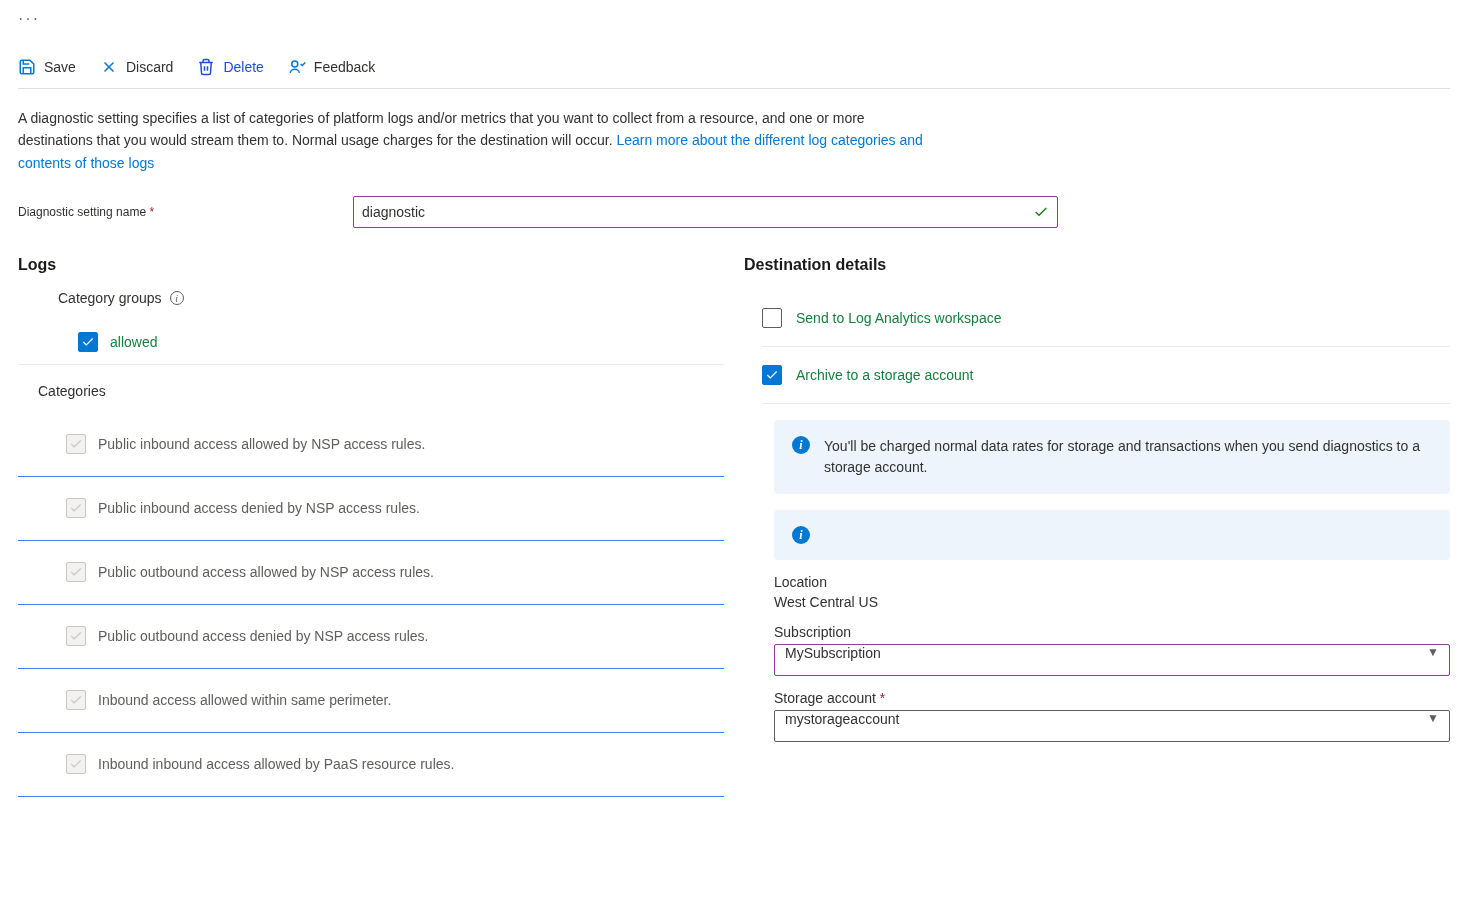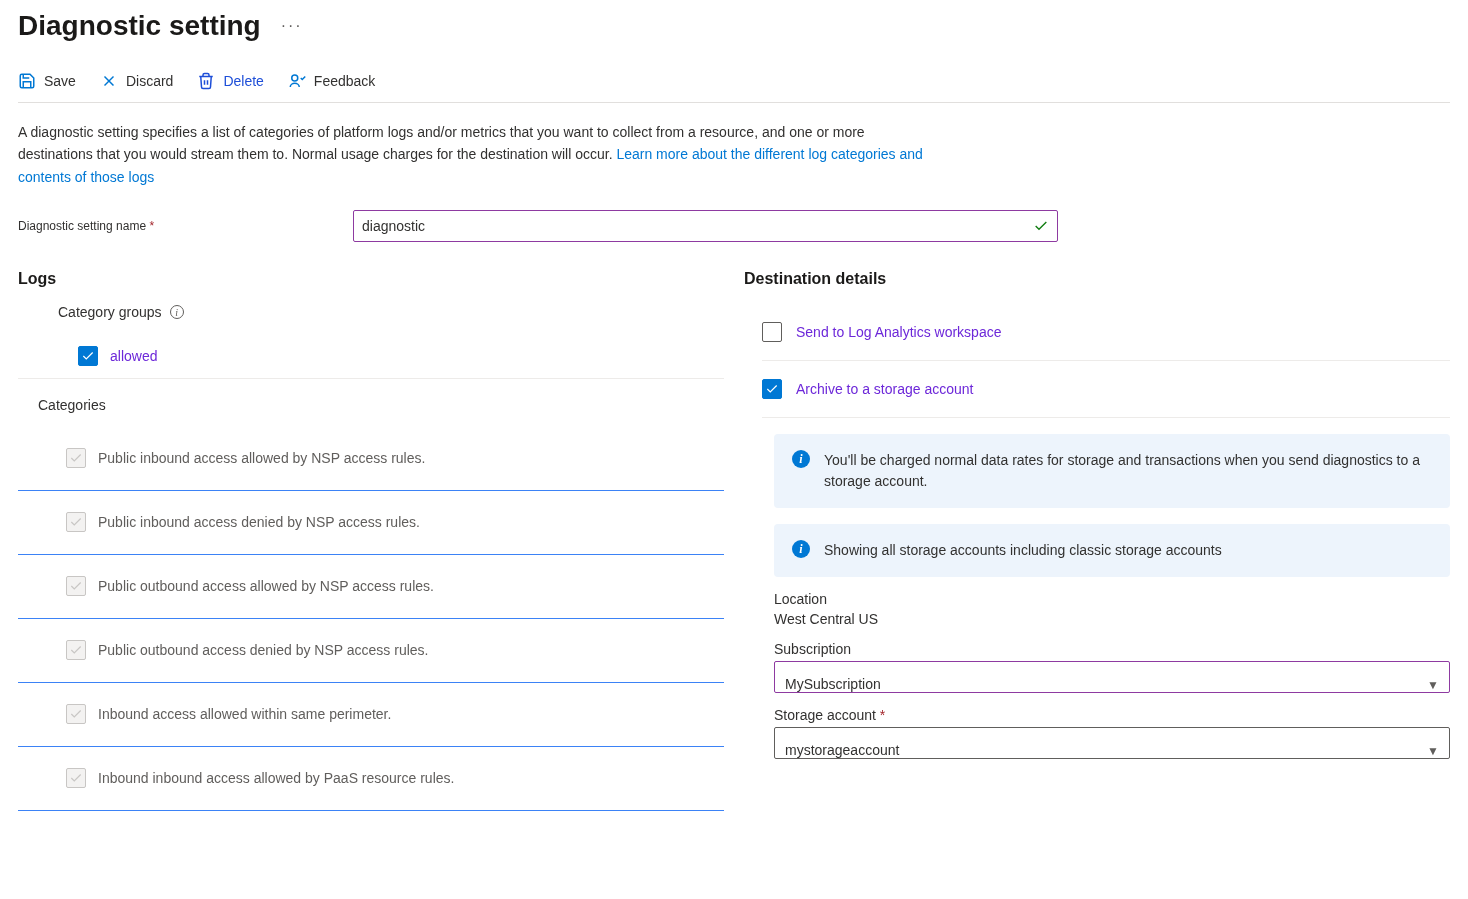--- a/index.html
+++ b/index.html
@@ -36,42 +36,41 @@
   .checkbox-row.indented { padding-left: 40px; }
   .cat-row { padding-left: 48px; padding-top: 21px; padding-bottom: 22px; border-bottom: 1px solid #3b82f6; align-items: center; }
   .groups-indent { padding-left: 20px; border-bottom: 1px solid #edebe9; }
 
   .chk { width: 20px; height: 20px; border: 1px solid #605e5c; border-radius: 2px; display: flex; align-items: center; justify-content: center; cursor: pointer; flex-shrink: 0; background: #fff; }
   .chk.checked { background: #0078d4; border-color: #0078d4; }
   .chk.checked svg { stroke: #fff; }
   .chk.disabled { background: #f3f2f1; border-color: #c8c6c4; cursor: default; }
   .chk.disabled svg { stroke: #c8c6c4; }
   .chk svg { width: 14px; height: 14px; stroke: transparent; stroke-width: 2; fill: none; }
-  .chk-label { font-size: 14px; color: #6d28d9; }
+  .chk-label { font-size: 14px; color: #15803d; }
   .chk-label.disabled { color: #605e5c; }
 
   .dest-row { display: flex; align-items: center; gap: 14px; padding: 18px 0; border-bottom: 1px solid #edebe9; margin-left: 18px; }
 
   .info-box { background: #edf4fc; border-radius: 4px; padding: 16px 18px; display: flex; align-items: flex-start; gap: 14px; margin: 16px 0 10px 30px; }
   .info-box .info-c { width: 18px; height: 18px; border-radius: 50%; background: #0078d4; color: #fff; display: inline-flex; align-items: center; justify-content: center; font-size: 12px; font-weight: 700; font-family: serif; font-style: italic; flex-shrink: 0; }
   .info-box span.msg { font-size: 14px; color: #323130; line-height: 1.5; }
 
   .field-block { margin: 14px 0 0 30px; }
   .field-block .flabel { font-size: 14px; color: #323130; margin-bottom: 4px; }
   .field-block .fval { font-size: 14px; color: #323130; }
 
-  .select-box { display: flex; align-items: flex-end; justify-content: space-between; border: 1px solid #605e5c; border-radius: 2px; height: 32px; padding: 0 10px; width: calc(100% - 30px); margin-left: 30px; margin-top: 4px; font-size: 14px; cursor: pointer; }
+  .select-box { display: flex; align-items: flex-start; justify-content: space-between; border: 1px solid #605e5c; border-radius: 2px; height: 32px; padding: 0 10px; width: calc(100% - 30px); margin-left: 30px; margin-top: 4px; font-size: 14px; cursor: pointer; }
   .select-box.active { border-color: #8e3aa1; }
   .chevron { font-size: 12px; color: #605e5c; }
 </style>
 </head>
 <body>
 
 <div class="header-row">
-  <h1 class="page-title">Diagnostic setting</h1>
   <span class="more-icon">···</span>
 </div>
 
 <div class="toolbar">
   <button class="toolbar-btn">
     <svg class="icon-blue" viewBox="0 0 24 24" fill="none" stroke="currentColor" stroke-width="2">
         <path d="M19 21H5a2 2 0 01-2-2V5a2 2 0 012-2h11l5 5v11a2 2 0 01-2 2z"></path>
         <polyline points="17 21 17 13 7 13 7 21"></polyline>
         <polyline points="7 3 7 8 15 8"></polyline>
       </svg>
@@ -213,21 +212,20 @@
       <span class="chk-label">Archive to a storage account</span>
     </div>
 
     <div class="info-box">
       <span class="info-c">i</span>
       <span class="msg">You'll be charged normal data rates for storage and transactions when you send diagnostics to a storage account.</span>
     </div>
 
     <div class="info-box">
       <span class="info-c">i</span>
-      <span class="msg">Showing all storage accounts including classic storage accounts</span>
     </div>
 
     <div class="field-block">
       <div class="flabel">Location</div>
       <div class="fval">West Central US</div>
     </div>
 
     <div class="field-block">
       <div class="flabel">Subscription</div>
     </div>

